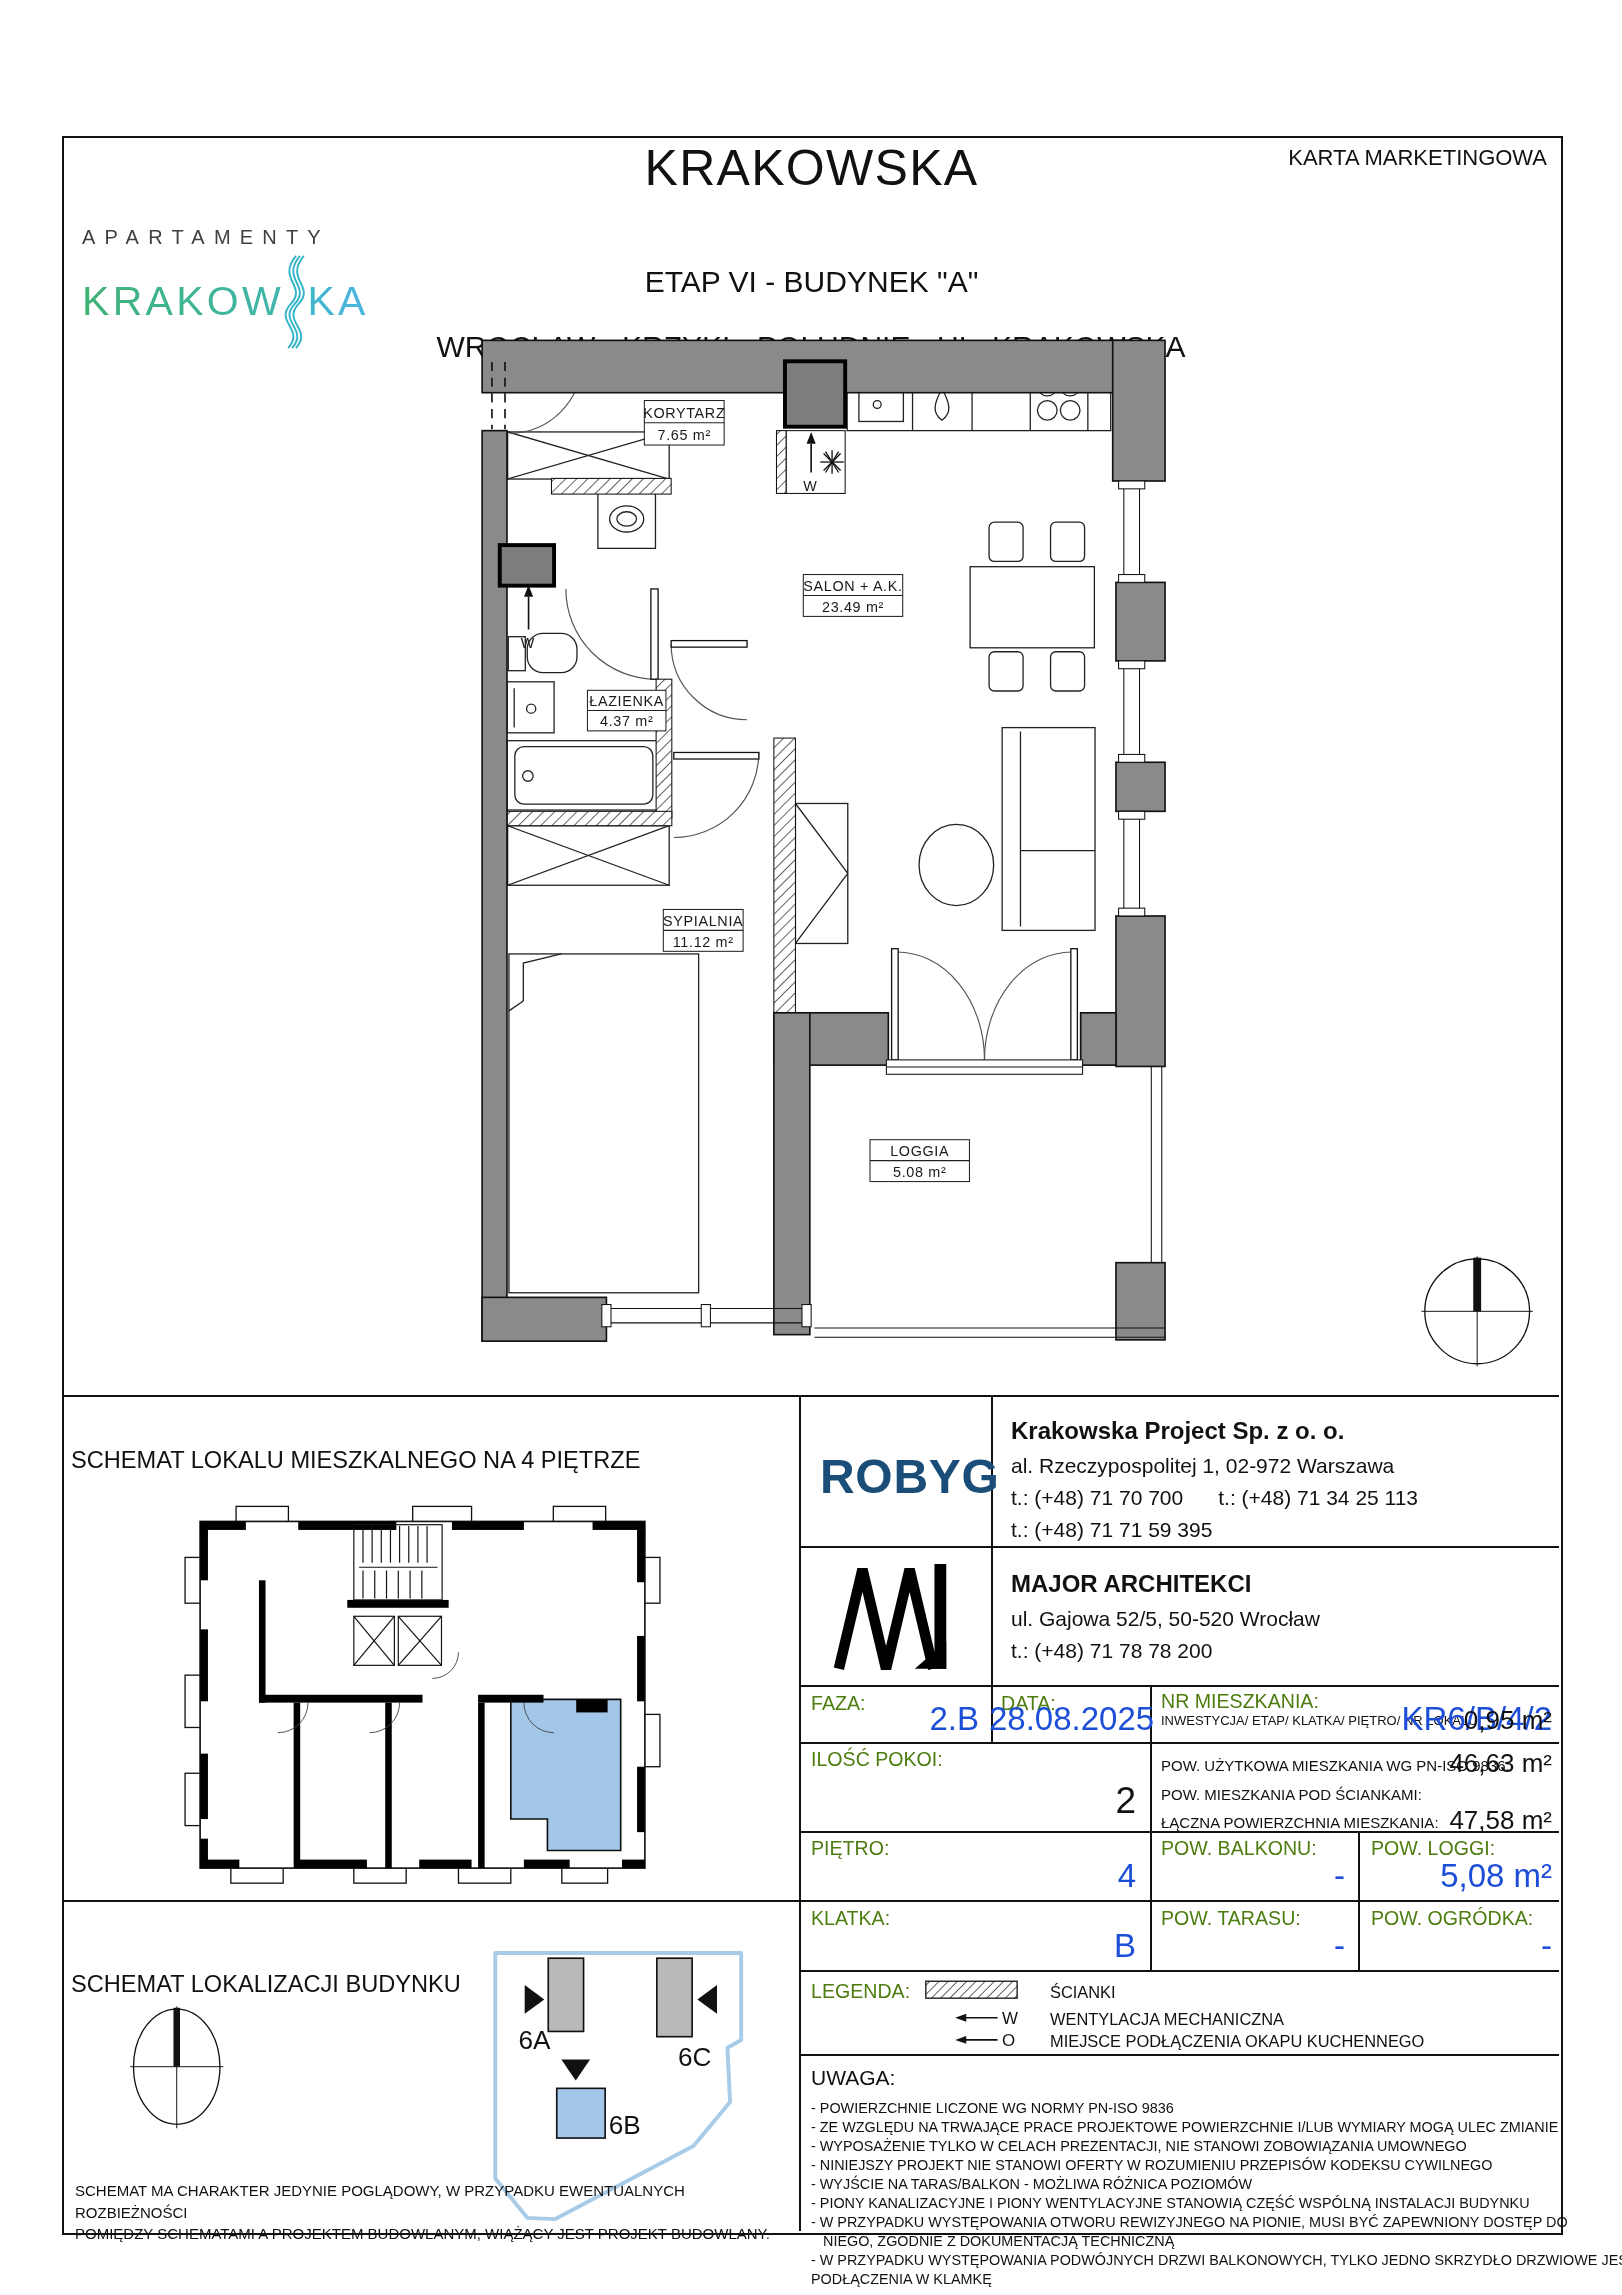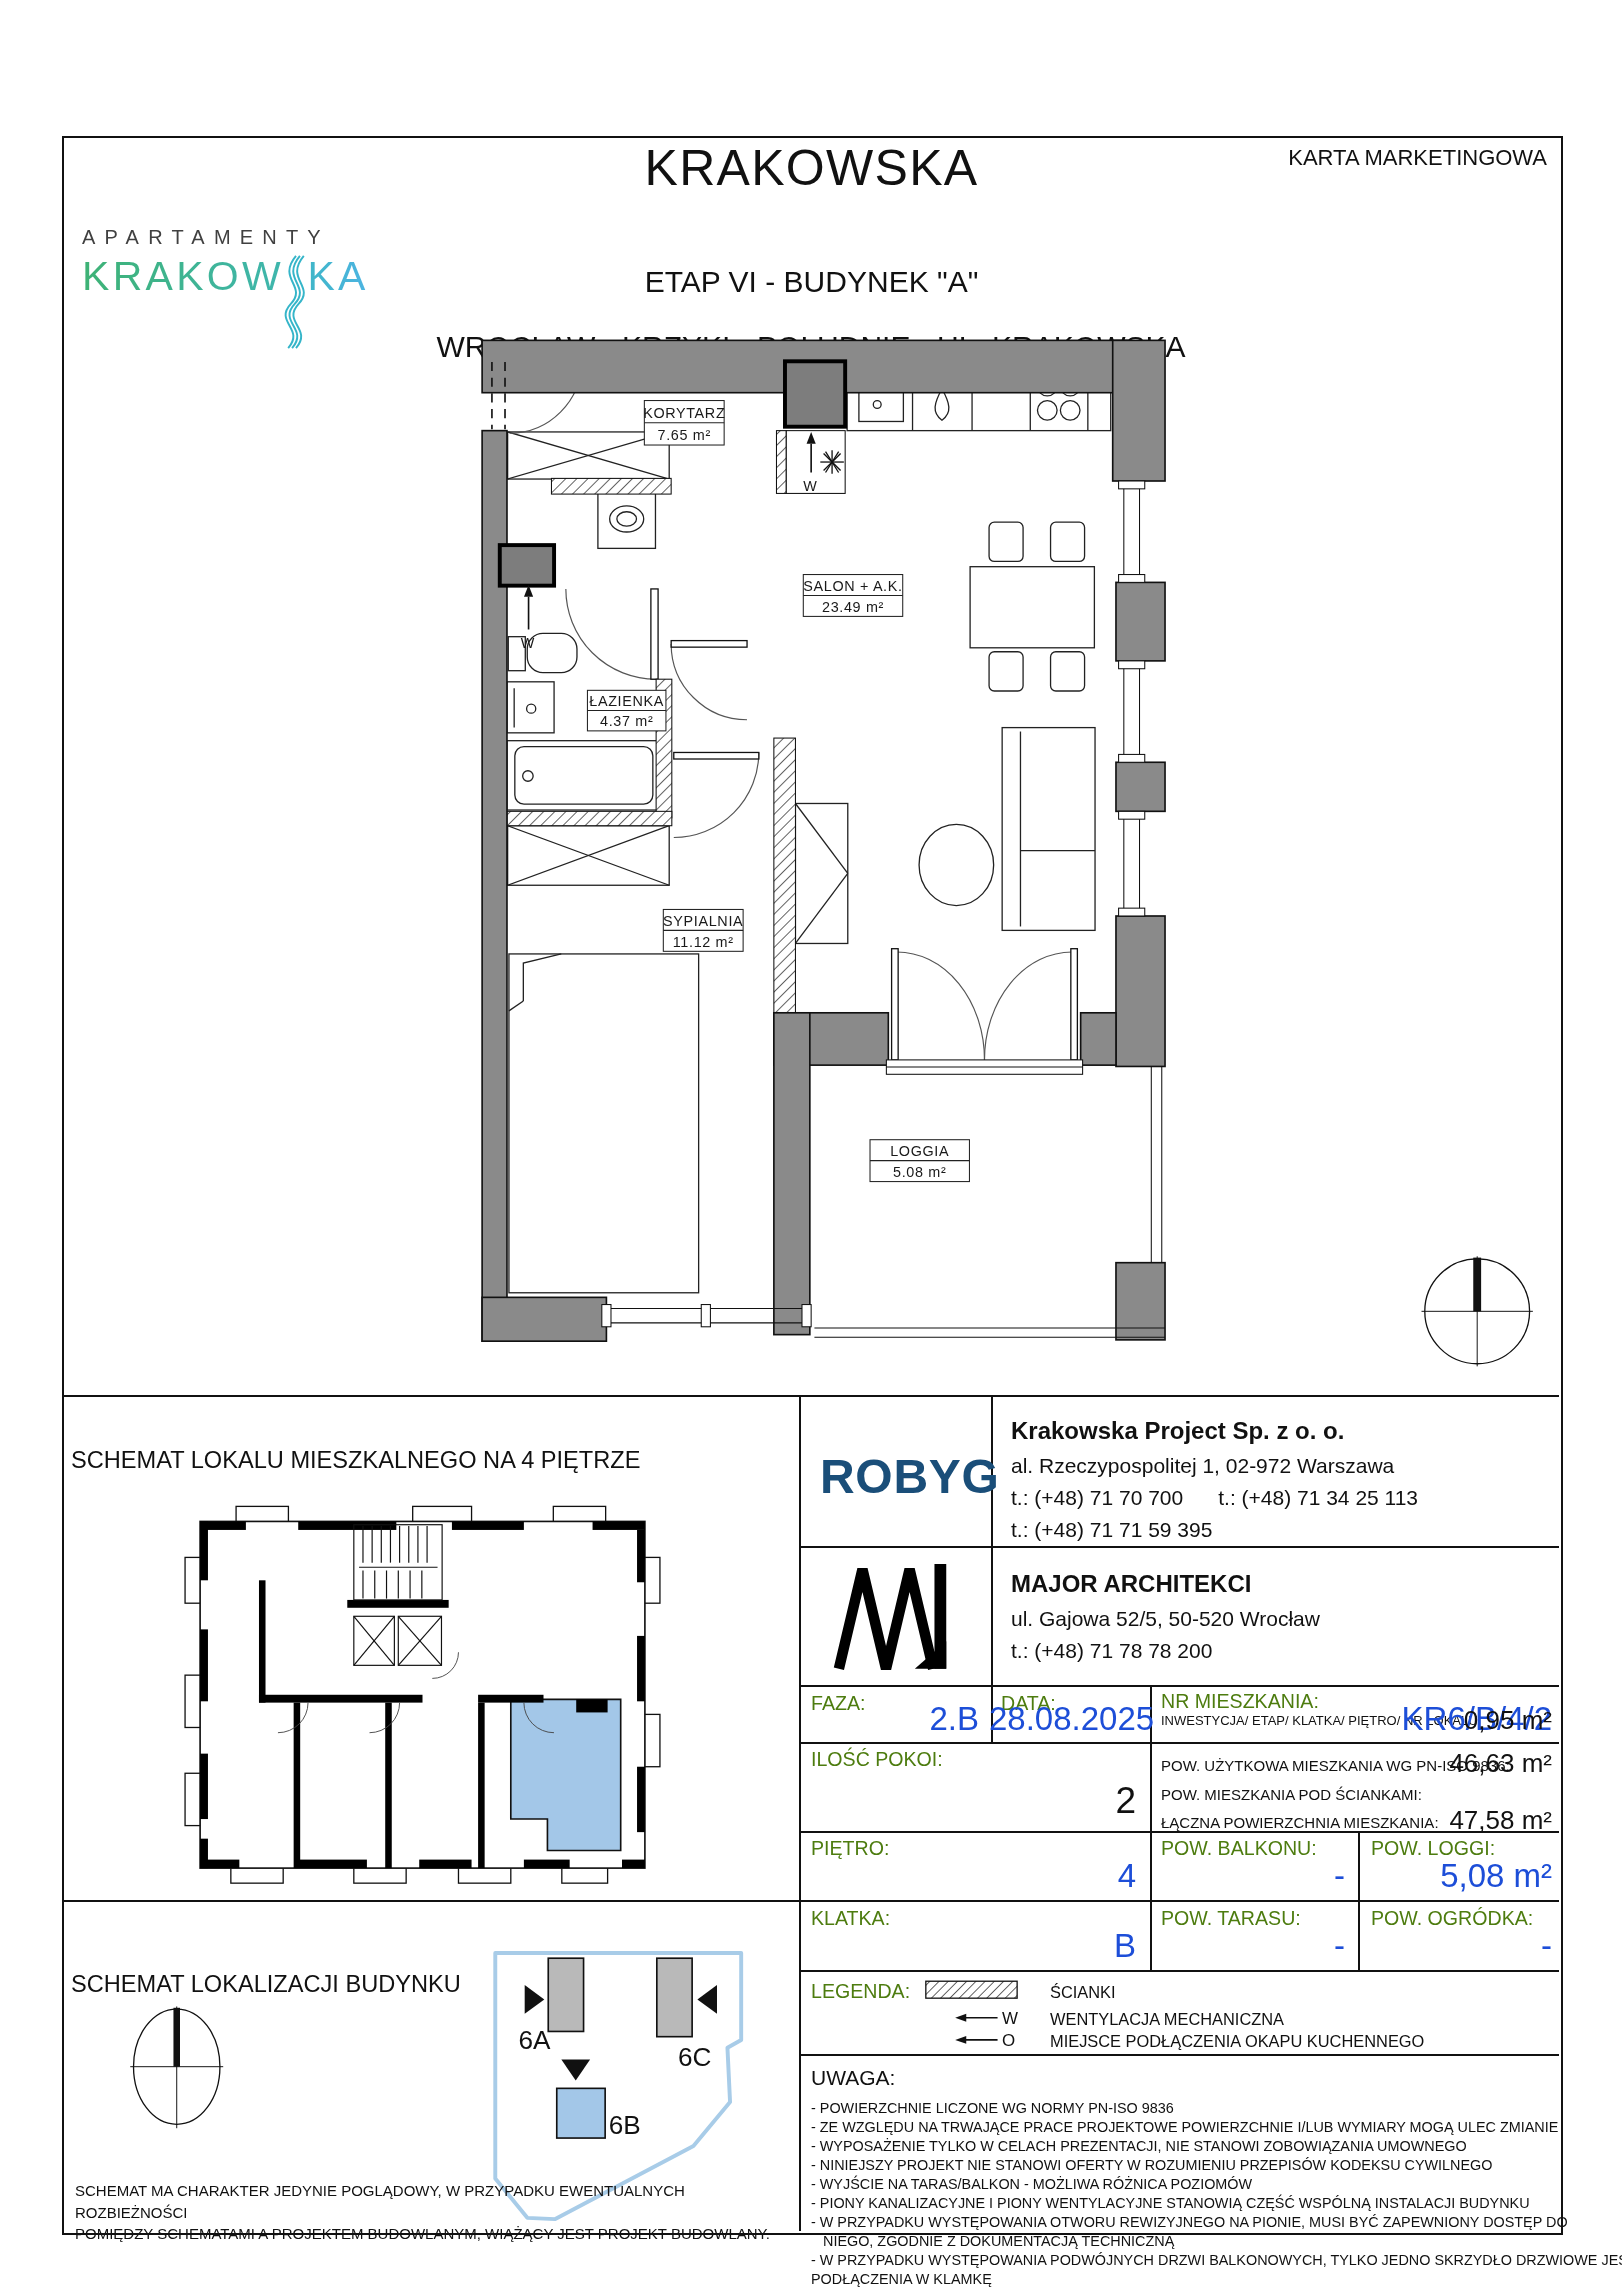--- a/index.html
+++ b/index.html
@@ -33,21 +33,21 @@
   svg text{font-family:"Liberation Sans",sans-serif;}
   .plan-label{font-size:22px;letter-spacing:1px;fill:#1a1a1a;}
 </style>
 </head>
 <body>
 
 <div class="abs frame" style="left:62px;top:136px;width:1497px;height:2095px;"></div>
 
 <div class="abs" style="left:82px;top:226px;width:308px;">
   <div class="logo-top">APARTAMENTY</div>
-  <div style="display:flex;align-items:flex-start;margin-top:3.9px;">
+  <div style="display:flex;align-items:center;margin-top:3.9px;">
     <span class="logo-main grad1">KRAKOW</span>
     <svg width="26" height="98" viewBox="0 0 40 150" style="margin:0 -1.3px;">
       <path d="M26,4 C-4,40 44,50 18,78 C-8,106 40,116 14,146" fill="none" stroke="#35b5c9" stroke-width="3"></path>
       <path d="M32,4 C2,40 50,50 24,78 C-2,106 46,116 20,146" fill="none" stroke="#35b5c9" stroke-width="3"></path>
       <path d="M20,4 C-10,40 38,50 12,78 C-14,106 34,116 8,146" fill="none" stroke="#35b5c9" stroke-width="3"></path>
     </svg>
     <span class="logo-main grad2">KA</span>
   </div>
 </div>
 

